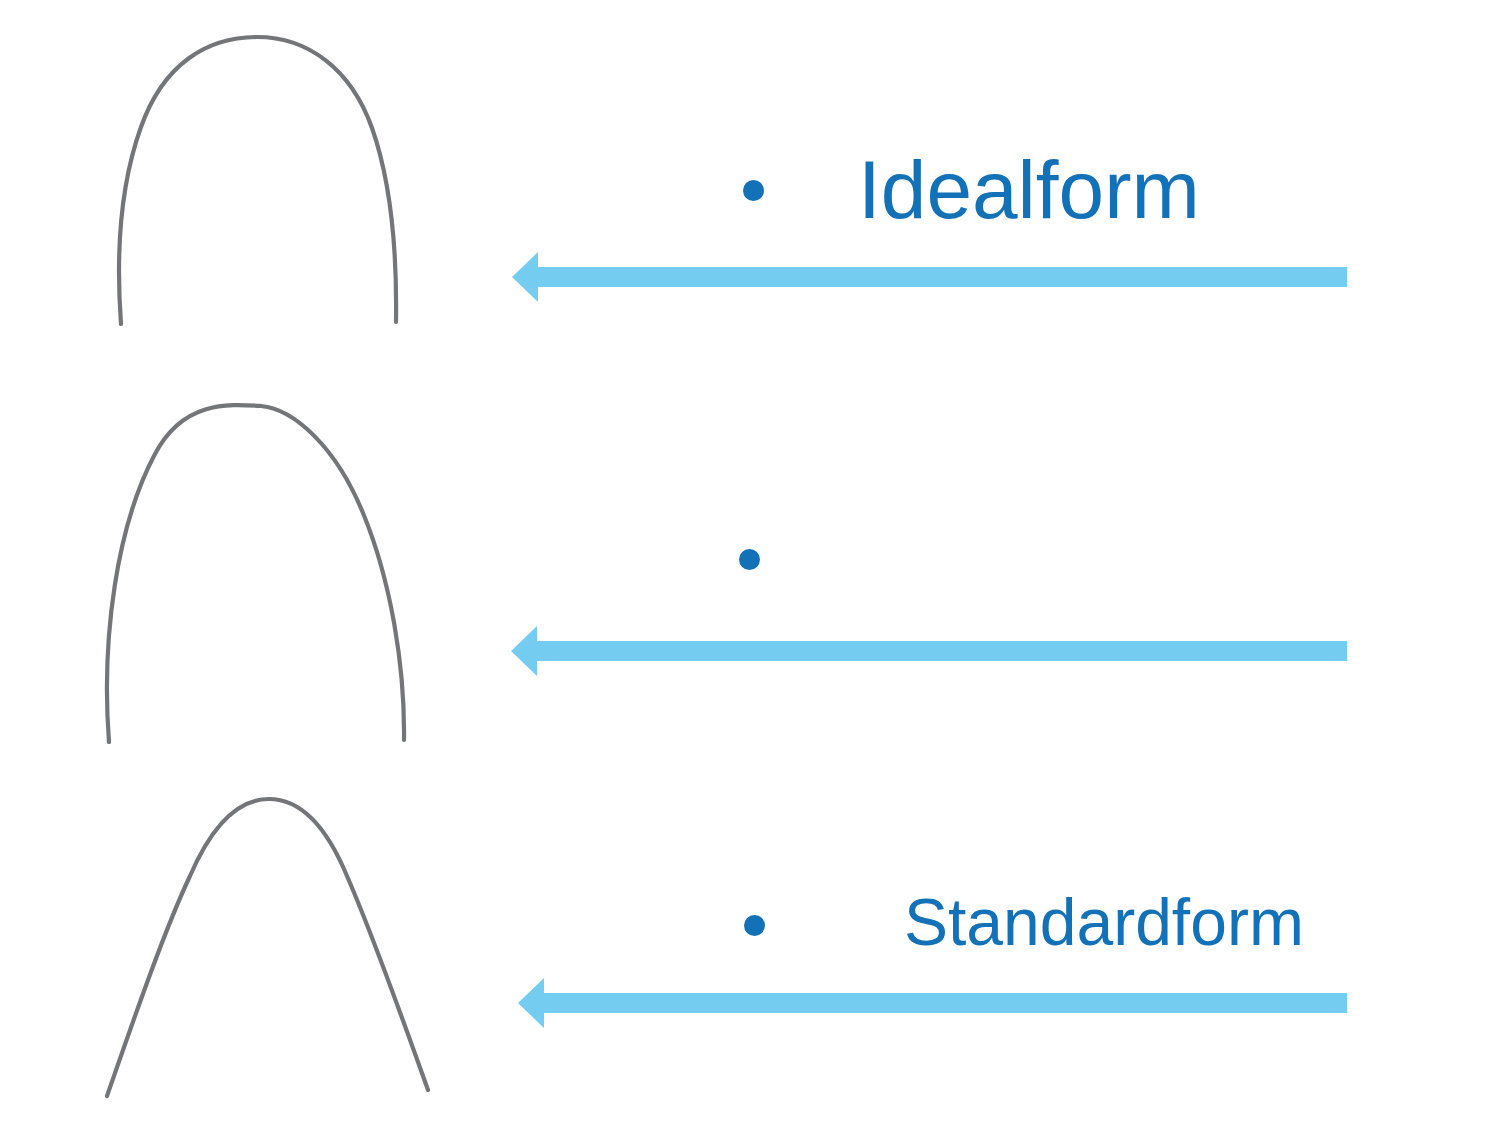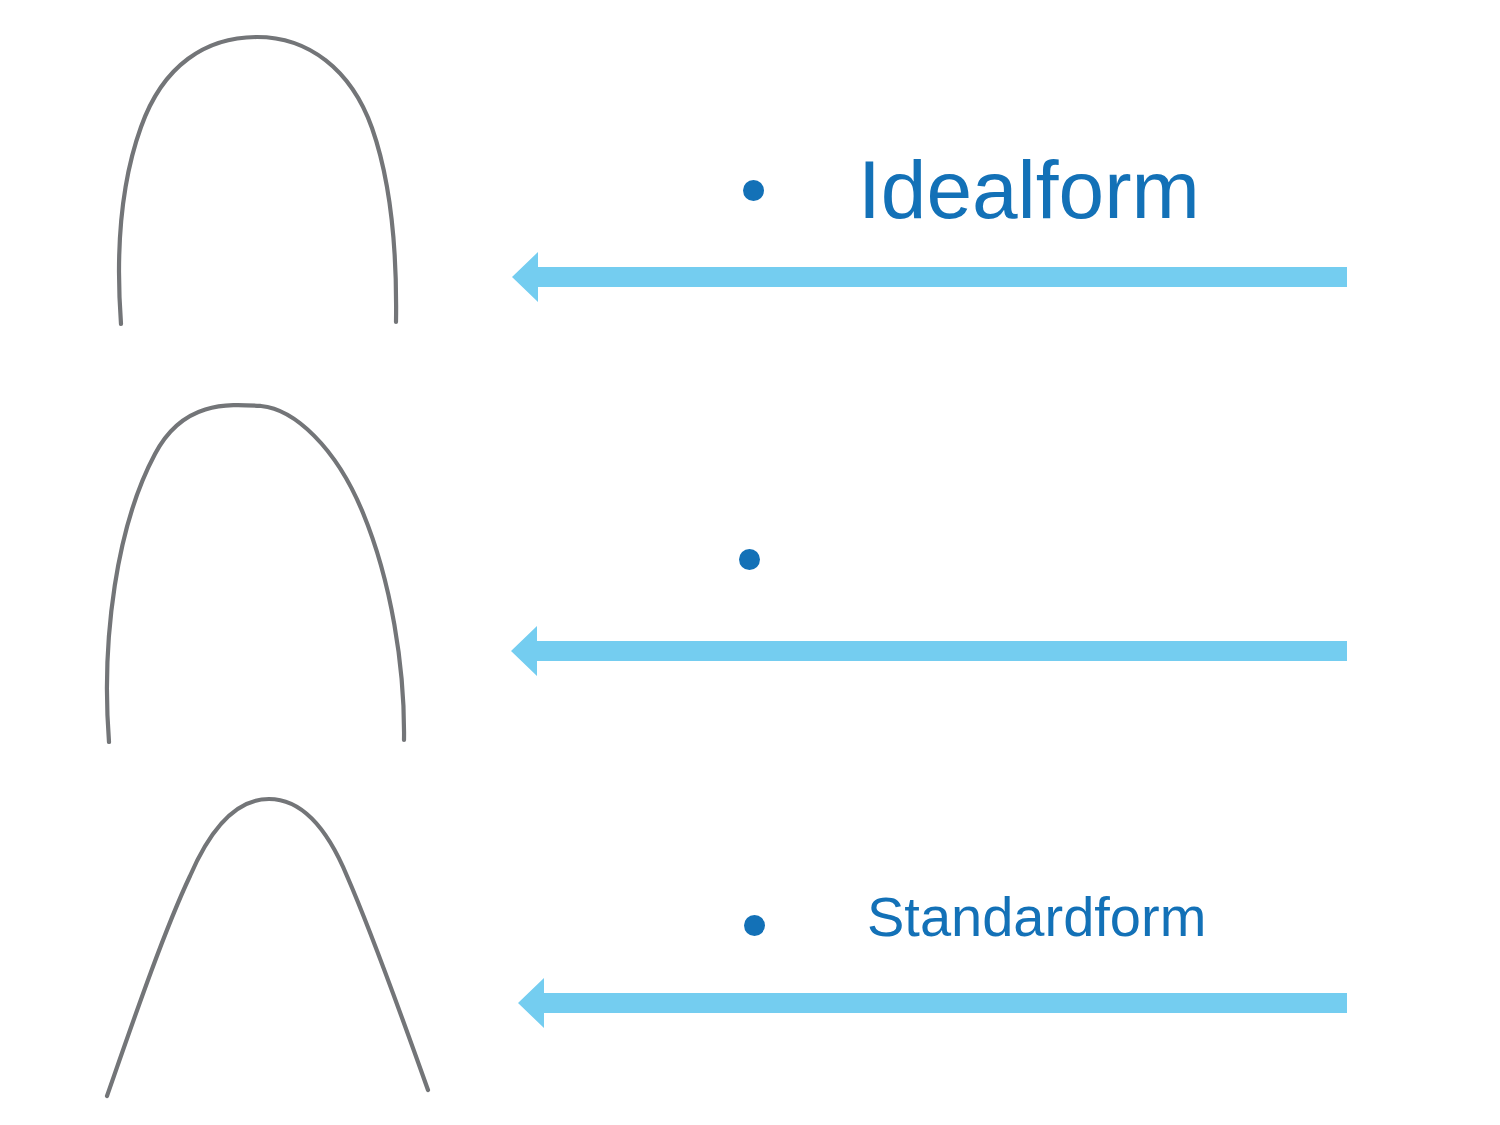--- a/index.html
+++ b/index.html
@@ -69,15 +69,15 @@
 
     <polygon class="arrow-shape" points="518,1003 544,978 544,993 1500,993 1500,1013 544,1013 544,1028"></polygon>
   </svg>
 
   <span class="bullet" style="left:743px; top:180px;"></span>
   <div class="form-label" style="left:858px; top:149px; font-size:82px;">Idealform</div>
 
   <span class="bullet" style="left:739px; top:549px;"></span>
 
   <span class="bullet" style="left:744px; top:915px;"></span>
-  <div class="form-label" style="left:867px; top:889px; font-size:56px;text-align:right;">Standardform</div>
+  <div class="form-label" style="left:904px; top:889px; font-size:66px;text-align:right;">Standardform</div>
 
 </div>
 
 </body></html>

